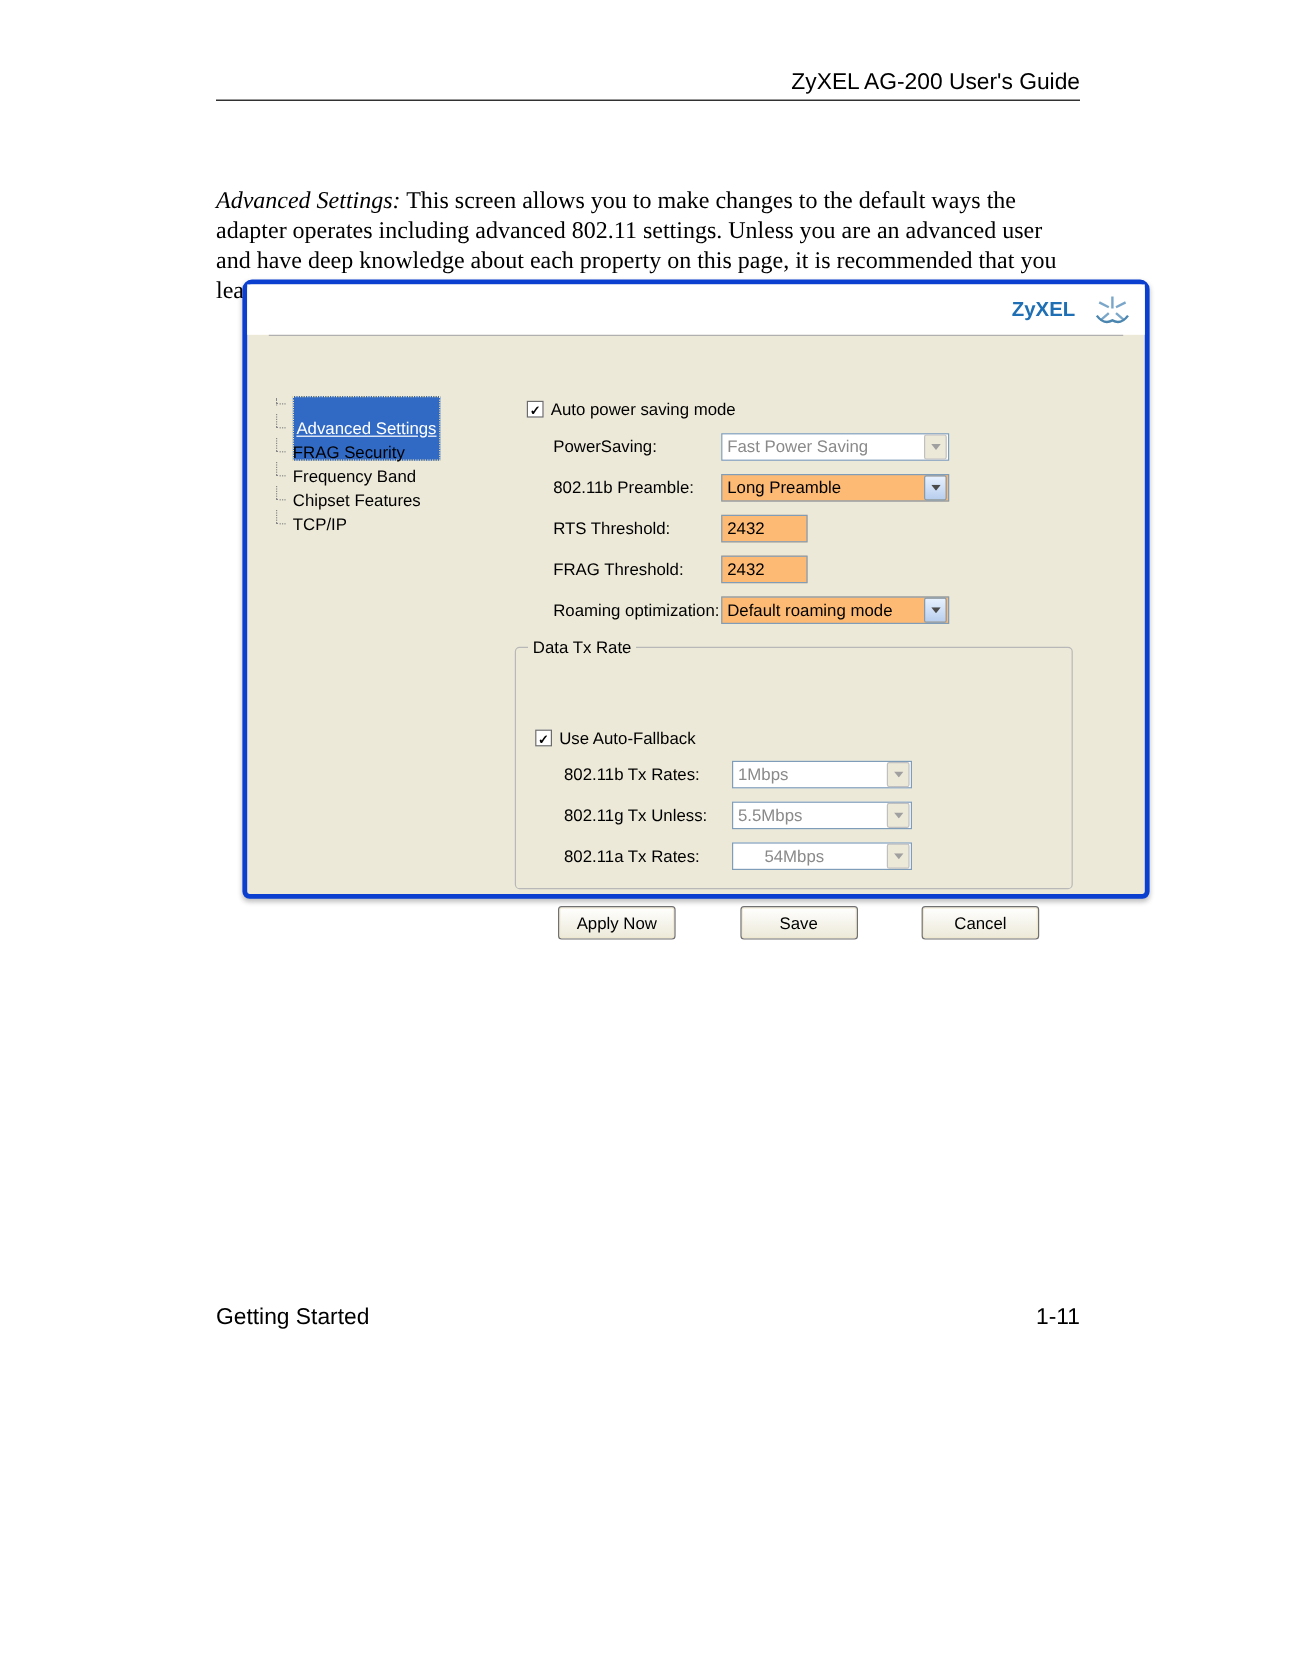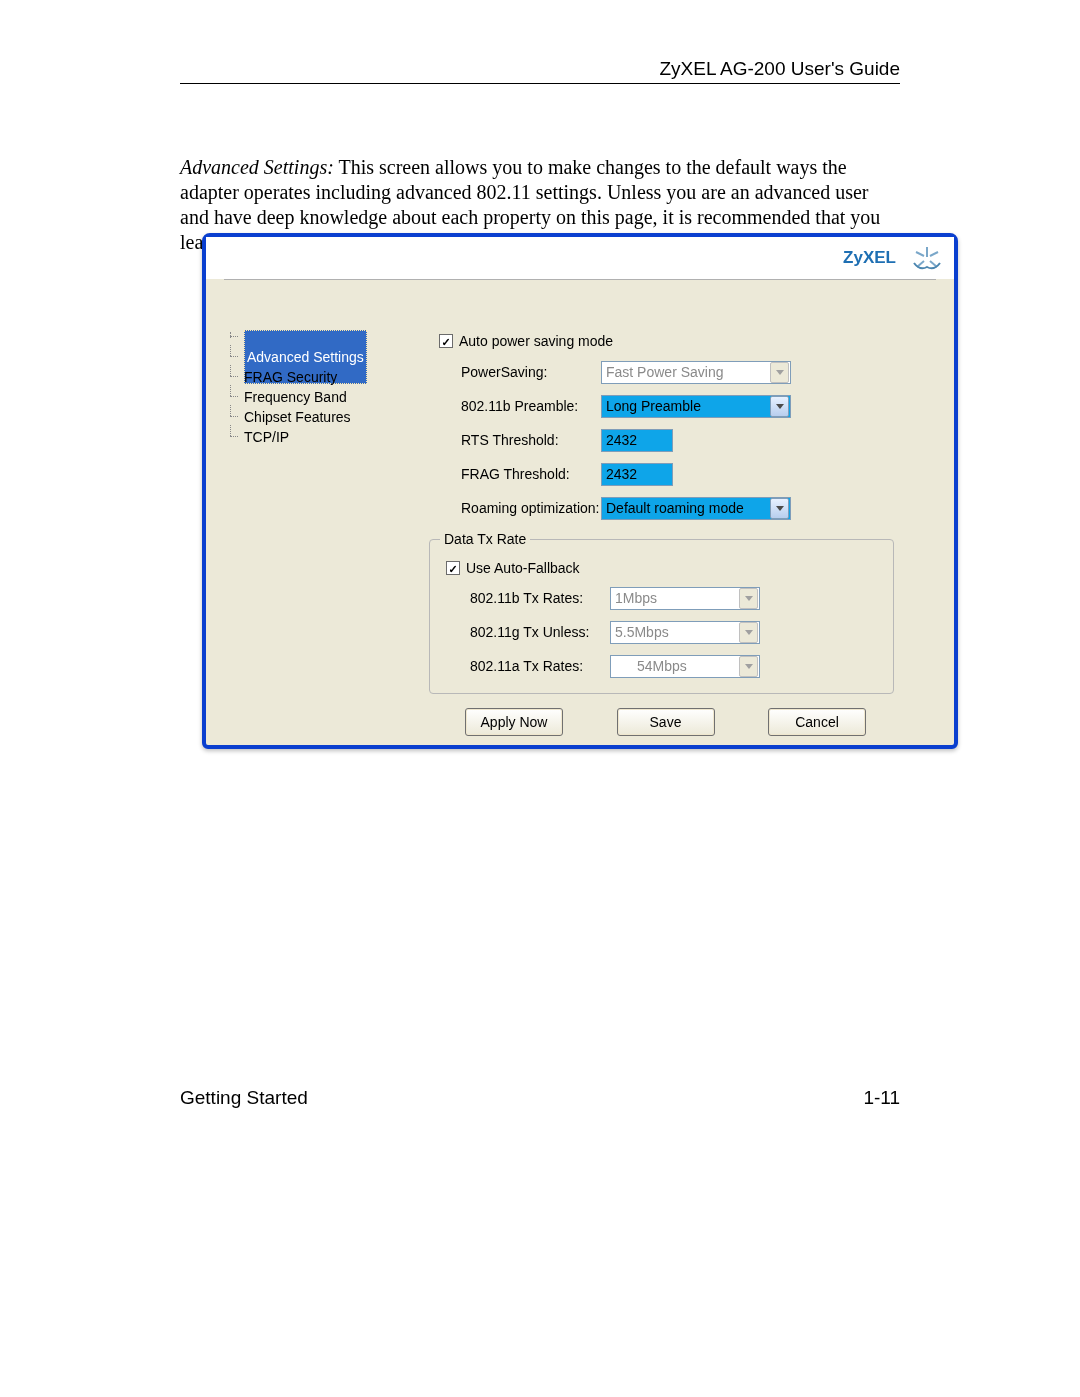--- a/index.html
+++ b/index.html
@@ -154,20 +154,21 @@
     top: -2px;
     height: 11px;
     border-left: 1px dotted #888;
   }
   .tree-item.first::after { top: 5px; height: 6px; }
   .tree-item.selected span.lbl {
     background: #316ac5;
     color: #fff;
     border: 1px dotted #ffe8a6;
     padding: 18px 2px;
+    text-decoration: underline;
   }
 
   .form-area {
     flex: 1;
     padding: 8px 30px 0 0;
     box-sizing: border-box;
   }
   .row {
     display: flex;
     align-items: center;
@@ -194,21 +195,21 @@
     font-weight: bold;
     line-height: 12px;
     text-align: center;
     box-sizing: border-box;
     padding-top: 1px;
   }
   .chk.checked::before { content: "✓"; color:#000; font-size:11px;  }
   .select, .textinput {
     height: 23px;
     border: 1px solid #7f9db9;
-    background: #0ea5e9;
+    background: #fdba74;
     box-sizing: border-box;
     font-family: Tahoma, Arial, sans-serif;
     font-size: 14px;
     padding: 2px 4px;
     display: inline-flex;
     align-items: center;
     justify-content: space-between;
   }
   .select { width: 190px; }
   .select.disabled { color: #8a8a8a; background: #fff; }
@@ -237,21 +238,21 @@
     margin: 6px 30px 0 0;
     padding: 8px 10px 10px 10px;
     width: 465px;
     box-sizing: border-box;
   }
   fieldset.group legend {
     font-size: 14px;
     padding: 0 4px;
   }
   fieldset .row .lbl { width: 170px; padding-left: 30px; }
-  fieldset .checkbox-row { padding-left: 6px; height: 26px; display:flex; align-items:center; }
+  fieldset .checkbox-row { padding-left: 6px; height: 26px; display:flex; align-items:center;margin-top:47px; }
 
   .button-row {
     display: flex;
     justify-content: space-between;
     padding: 14px 58px 0 36px;
   }
   .win-button {
     min-width: 98px;
     height: 28px;
     background: linear-gradient(to bottom, #ffffff, #ece9d8);

